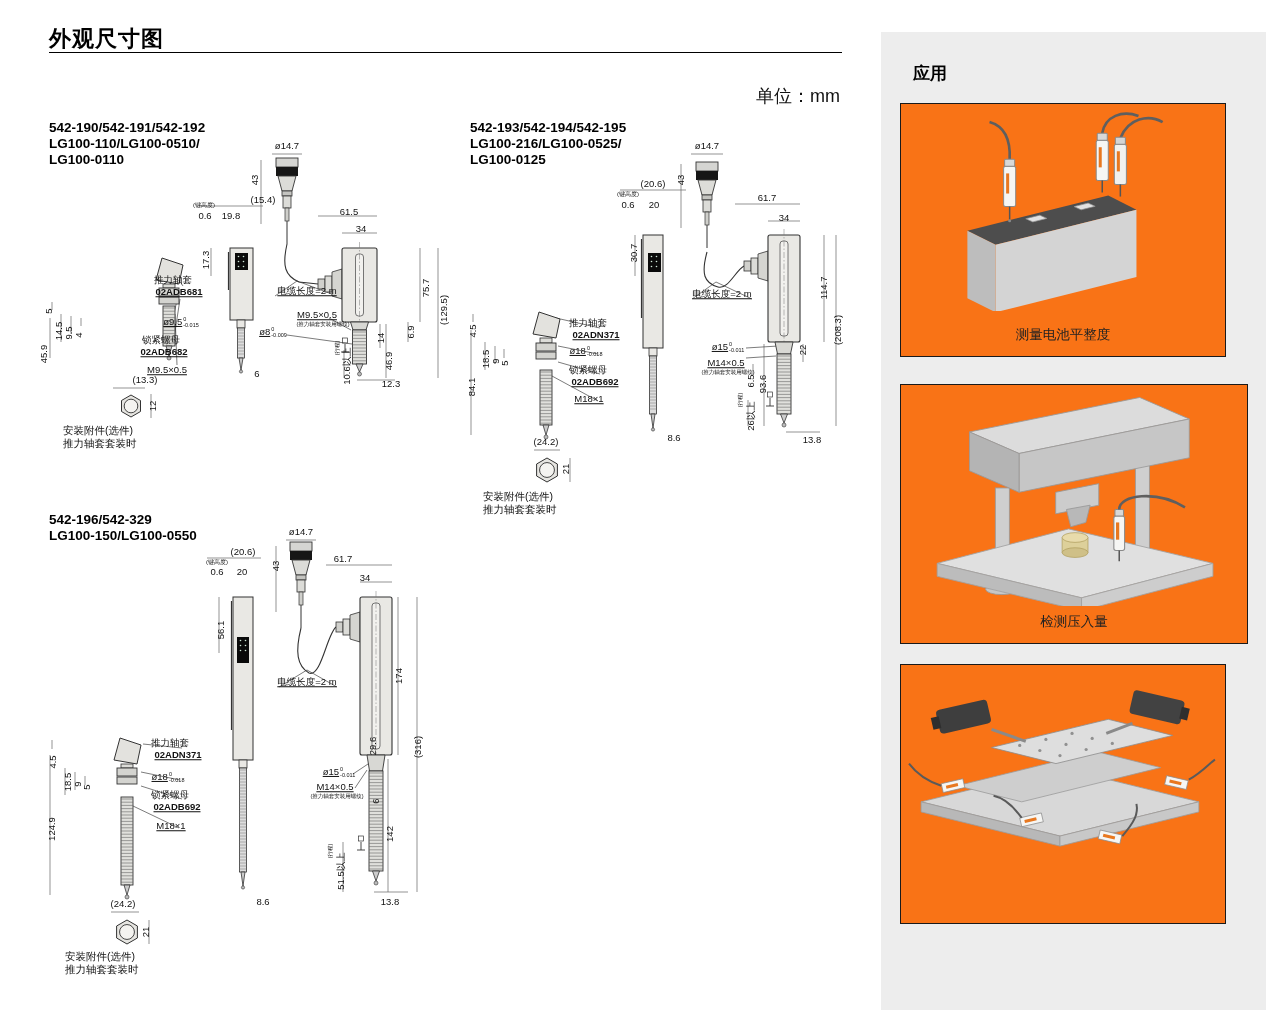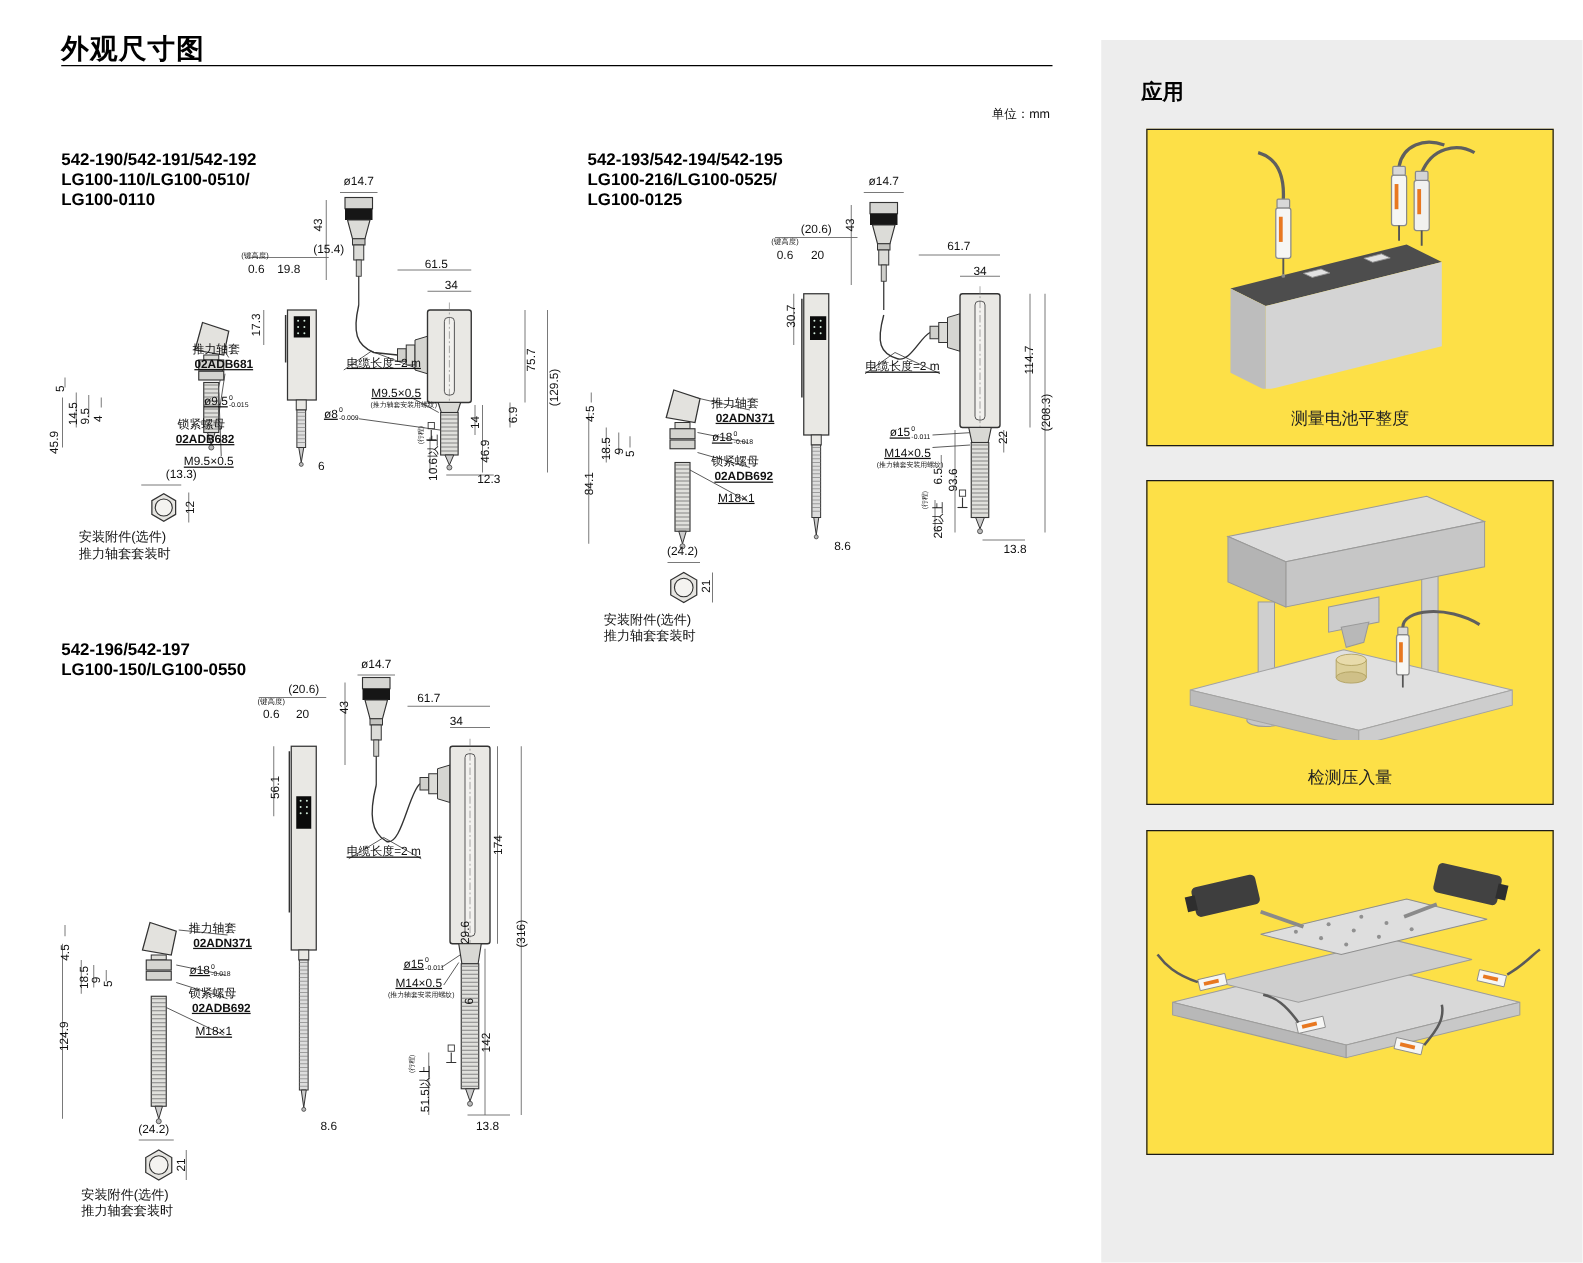--- a/index.html
+++ b/index.html
@@ -3,42 +3,42 @@
 <meta charset="utf-8">
 <style>
   html,body{margin:0;padding:0;}
   body{
     width:1266px;height:1010px;position:relative;overflow:hidden;
     background:#ffffff;color:#111;
     font-family:"Liberation Sans","DejaVu Sans",sans-serif;
   }
   .page-title{position:absolute;left:49px;top:24px;font-size:22px;font-weight:bold;letter-spacing:1px;color:#000;font-family:Liberation Mono, monospace;}
   .title-rule{position:absolute;left:49px;top:52px;width:793px;border-top:1.7px solid #000;}
-  .unit-label{position:absolute;left:735px;top:84px;width:105px;text-align:right;font-size:10px;color:#111;}
+  .unit-label{position:absolute;left:735px;top:84px;width:105px;text-align:right;font-size:18px;color:#111;}
 
   .draw{position:absolute;}
   #d1{left:49px;top:118px;width:420px;height:372px;}
   #d2{left:470px;top:118px;width:400px;height:412px;}
   #d3{left:49px;top:510px;width:420px;height:500px;}
   .draw svg.art{position:absolute;left:0;top:0;pointer-events:none;}
   .models{position:absolute;left:0;top:2px;font-size:13.5px;font-weight:bold;line-height:16px;color:#000;}
   .note{position:absolute;font-size:10.5px;line-height:13px;color:#111;}
 
   .lbl{position:absolute;font-size:9.5px;line-height:1;white-space:nowrap;color:#111;transform:translate(-50%,-50%);}
   .lbl.rot{transform:translate(-50%,-50%) rotate(-90deg);}
   .lbl.b{font-weight:bold;text-decoration:underline;}
   .lbl.u{text-decoration:underline;}
   .tol{display:inline-block;vertical-align:-2px;margin-left:1px;font-size:5.5px;line-height:1.1;text-align:left;}
   .tol span{display:block;}
 
   .apps{position:absolute;left:881px;top:32px;width:385px;height:978px;background:#ededed;}
   .apps-title{position:absolute;left:32px;top:30px;font-size:17px;font-weight:bold;color:#000;}
-  .card{position:absolute;left:36px;width:324px;background:#fde047;border:1.5px solid #1a1a1a;}
+  .card{position:absolute;left:19px;width:324px;background:#f97316;border:1.5px solid #1a1a1a;}
   #card0{top:71px;height:252px;}
-  #card1{top:352px;height:258px;}
+  #card1{top:352px;height:258px;padding-left:22px;}
   #card2{top:632px;height:258px;}
   .fig{position:absolute;left:6px;top:6px;right:6px;bottom:40px;}
   .caption{position:absolute;left:0;right:0;bottom:12px;text-align:center;font-size:13.5px;color:#222;}
 </style>
 </head>
 <body>
 
 <div class="page-title">外观尺寸图</div>
 <div class="title-rule"></div>
 <div class="unit-label">单位：mm</div>
@@ -531,21 +531,21 @@
       <line x1="72" y1="362.59999999999974" x2="84" y2="362.59999999999974" stroke="#666" stroke-width="0.6"></line>
       <line x1="72" y1="365.7999999999997" x2="84" y2="365.7999999999997" stroke="#666" stroke-width="0.6"></line>
       <line x1="72" y1="368.9999999999997" x2="84" y2="368.9999999999997" stroke="#666" stroke-width="0.6"></line>
       <line x1="72" y1="372.1999999999997" x2="84" y2="372.1999999999997" stroke="#666" stroke-width="0.6"></line>
       <polygon points="75,375 81,375 78,385" fill="#ccc" stroke="#333" stroke-width="0.8"></polygon>
       <circle cx="78" cy="387" r="2" fill="#bbb" stroke="#333" stroke-width="0.6"></circle>
       <polygon points="88.4,428.0 78.0,434.0 67.6,428.0 67.6,416.0 78.0,410.0 88.4,416.0" fill="#e6e5e1" stroke="#333" stroke-width="1"></polygon>
       <circle cx="78" cy="422" r="7.4399999999999995" fill="#f4f3f0" stroke="#333" stroke-width="0.9"></circle>
     </svg>
   <div class="models">
-    <div>542-196/542-197</div>
+    <div>542-196/542-329</div>
     <div>LG100-150/LG100-0550</div>
   </div>
   <div class="labels">
       <span class="lbl" style="left: 194px; top: 42px;">(20.6)</span>
       <span class="lbl" style="left: 168px; top: 52px; font-size: 6px;">(键高度)</span>
       <span class="lbl" style="left: 168px; top: 62px;">0.6</span>
       <span class="lbl" style="left: 193px; top: 62px;">20</span>
       <span class="lbl rot" style="left: 172px; top: 120px;">56.1</span>
       <span class="lbl" style="left: 214px; top: 392px;">8.6</span>
       <span class="lbl" style="left: 252px; top: 22px;">ø14.7</span>

